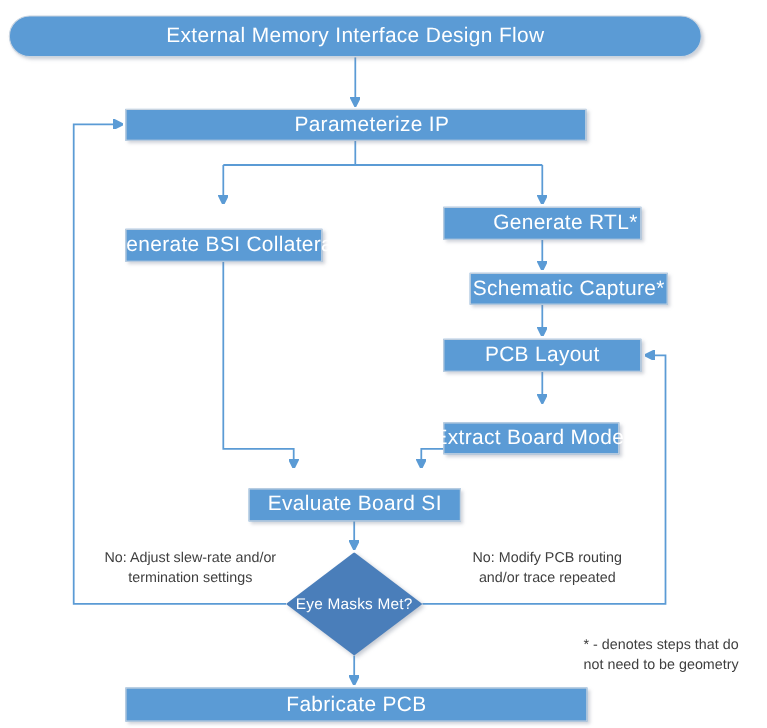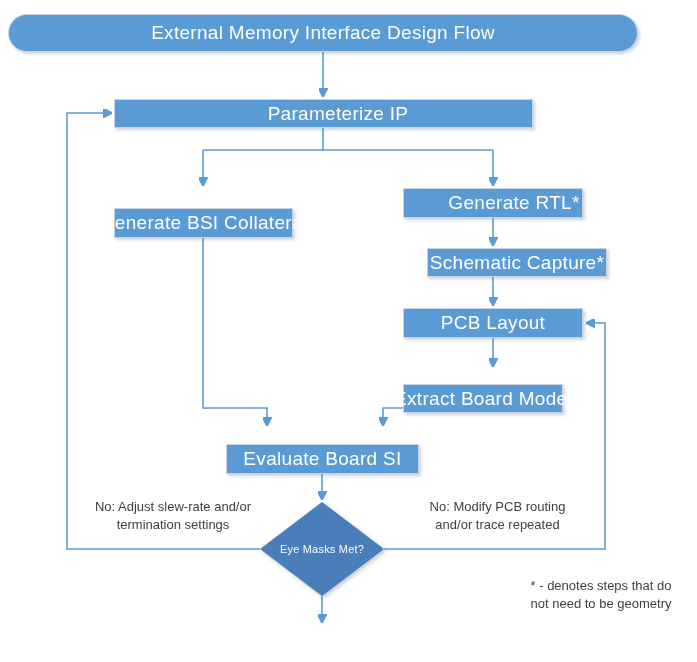--- a/index.html
+++ b/index.html
@@ -20,21 +20,21 @@
   }
   .stadium{border-radius:19px;}
   .diamond-wrap{
     position:absolute;left:260px;top:502px;width:124px;height:94px;
     filter:drop-shadow(2px 2px 2px rgba(120,130,150,.45));
   }
   .diamond{
     width:100%;height:100%;display:flex;align-items:center;justify-content:center;
     background:var(--decision-fill,#4a7eba);color:var(--node-text,#fff);
     clip-path:polygon(50% 0%,100% 50%,50% 100%,0% 50%);
-    font-size:11px;letter-spacing:.2px;text-align:center;
+    font-size:14px;letter-spacing:.2px;text-align:center;
   }
   .float-label{
     position:absolute;color:var(--label-text,#3f3f3f);
     font-size:13px;line-height:18px;text-align:center;white-space:nowrap;
   }
   
   .n-start{left:8px;top:14px;width:630px;height:38px;}
   .n-param{left:114px;top:99px;width:419px;height:29px;padding-left:29px;}
   .n-bsi{left:114px;top:188px;width:179px;height:30px;margin-top:20px;}
   .n-rtl{left:403px;top:188px;width:180px;height:30px;padding-left:42px;}
@@ -105,20 +105,23 @@
   <div class="node n-eval">
     <span>Evaluate Board SI</span>
   </div>
 
   <div class="diamond-wrap">
     <div class="diamond">
       <span>Eye Masks Met?</span>
     </div>
   </div>
 
+  <div class="node n-fab">
+    <span>Fabricate PCB</span>
+  </div>
 
   <div class="float-label lbl-no-left">
     <div>No: Adjust slew-rate and/or</div>
     <div>termination settings</div>
   </div>
 
   <div class="float-label lbl-no-right">
     <div>No: Modify PCB routing</div>
     <div>and/or trace repeated</div>
   </div>

